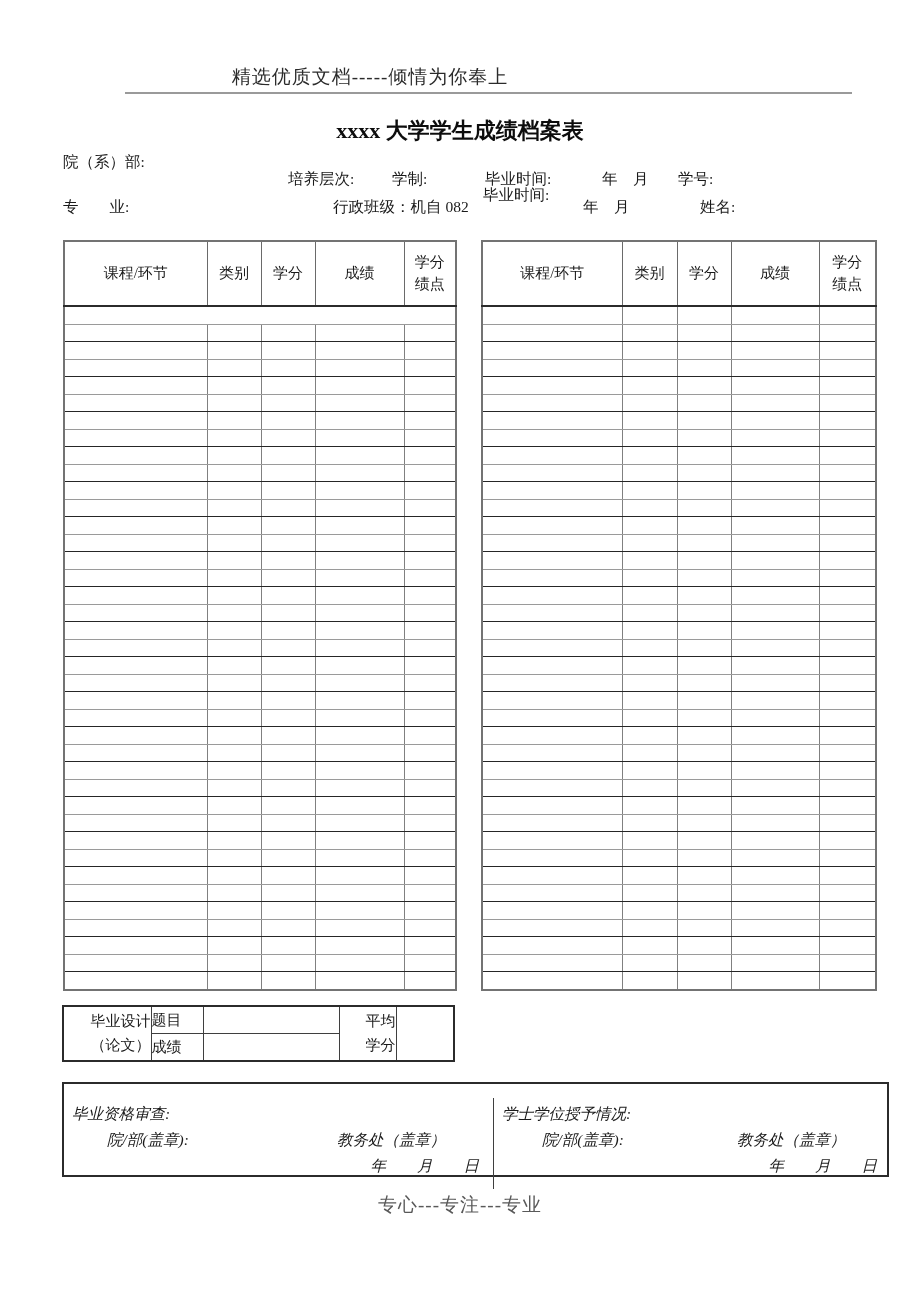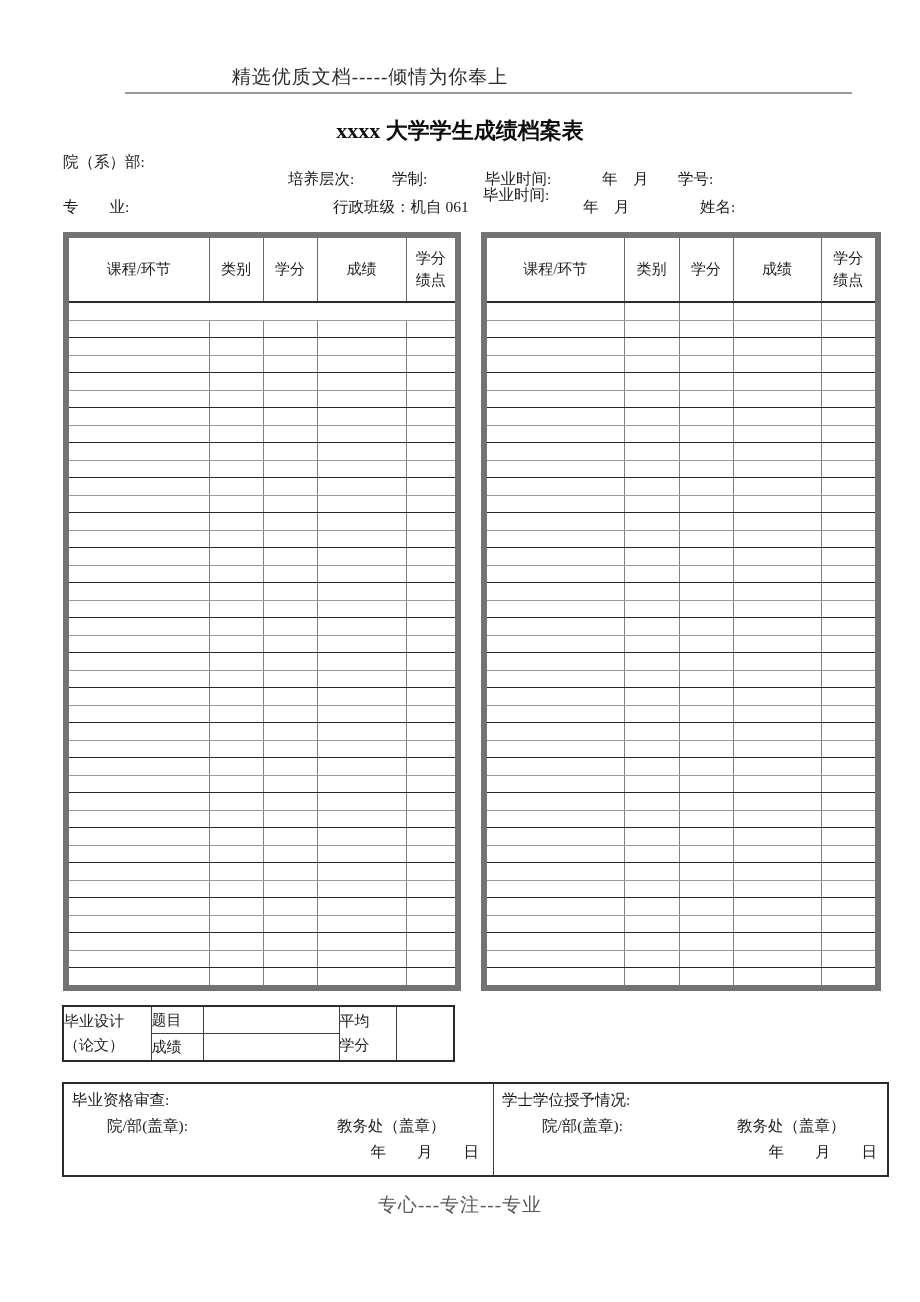--- a/index.html
+++ b/index.html
@@ -14,42 +14,42 @@
   .page-header{top:64px;left:0;width:740px;text-align:center;font-size:19px;color:#2b2b2b;letter-spacing:1px;}
   .header-rule{top:92px;left:125px;width:727px;height:2px;background:#9a9a9a;}
 
   
   .doc-title{top:116px;left:0;width:920px;text-align:center;font-size:22px;font-weight:bold;color:#0d0d0d;}
 
   
   .info-label{position:absolute;font-size:15.5px;white-space:pre;color:#1a1a1a;}
 
   
-  table.score{position:absolute;border-collapse:collapse;table-layout:fixed;border:6px solid #737373;}
+  table.score{position:absolute;border-collapse:collapse;table-layout:fixed;border:2px solid #737373;margin-top:8px;}
   #score-left{left:63px;top:232px;width:392px;}
   #score-right{left:481px;top:232px;width:394px;}
   table.score th{
     border-left:1px solid #6a6a6a;border-right:1px solid #6a6a6a;border-bottom:2px solid #2b2b2b;
     font-weight:normal;font-size:15px;height:63px;text-align:center;vertical-align:middle;
     white-space:pre-line;line-height:1.45;padding:0;color:#1a1a1a;
   }
   table.score td{padding:0;height:16.5px;border-left:1px solid #808080;border-right:1px solid #808080;}
   table.score tbody tr:nth-child(odd) td{border-bottom:1px solid #9a9a9a;}
   table.score tbody tr:nth-child(even) td{border-bottom:1px solid #262626;}
   table.score td.merged{border-left:none;border-right:none;}
 
   
   #thesis{left:62px;top:1005px;width:391px;position:absolute;border-collapse:collapse;table-layout:fixed;border:2px solid #2b2b2b;font-size:15px;}
   #thesis td{border:1px solid #3f3f3f;height:26px;padding:0;color:#1a1a1a;}
   #thesis td.lbl{text-align:left;}
-  #thesis td.multi{white-space:pre-line;line-height:1.55;text-align:left;vertical-align:middle;}
+  #thesis td.multi{white-space:pre-line;line-height:1.55;text-align:right;vertical-align:middle;}
 
   
   #review{left:62px;top:1082px;width:823px;height:91px;border:2px solid #2b2b2b;position:absolute;font-size:15.5px;}
-  .review-half{position:absolute;top:0;height:100%;}
+  .review-half{position:absolute;top:14px;height:100%;font-style:italic;}
   .review-left{left:0;width:429px;border-right:1px solid #3f3f3f;}
   .review-right{left:430px;width:393px;}
   .rv{position:absolute;white-space:pre;color:#1a1a1a;}
   .rv-title{left:8px;top:6px;}
   .rv-dept{top:32px;}
   .review-left .rv-dept{left:43px;}
   .review-right .rv-dept{left:48px;}
   .rv-office{top:32px;text-align:center;}
   .review-left .rv-office{left:273px;}
   .review-right .rv-office{left:243px;}
@@ -69,21 +69,21 @@
 <div class="abs doc-title">xxxx 大学学生成绩档案表</div>
 
 <span class="info-label" style="left:63px;top:152px">院（系）部:</span>
 <span class="info-label" style="left:288px;top:169px">培养层次:</span>
 <span class="info-label" style="left:392px;top:169px">学制:</span>
 <span class="info-label" style="left:485px;top:169px">毕业时间:</span>
 <span class="info-label" style="left:602px;top:169px">年　月</span>
 <span class="info-label" style="left:678px;top:169px">学号:</span>
 
 <span class="info-label" style="left:63px;top:197px">专　　业:</span>
-<span class="info-label" style="left:333px;top:197px">行政班级：机自 061</span>
+<span class="info-label" style="left:333px;top:197px">行政班级：机自 082</span>
 <span class="info-label" style="left:483px;top:185px">毕业时间:</span>
 <span class="info-label" style="left:583px;top:197px">年　月</span>
 <span class="info-label" style="left:700px;top:197px">姓名:</span>
 
 <table class="score" id="score-left">
   <colgroup>
     <col style="width:143px">
       <col style="width:54px">
       <col style="width:54px">
       <col style="width:89px">

